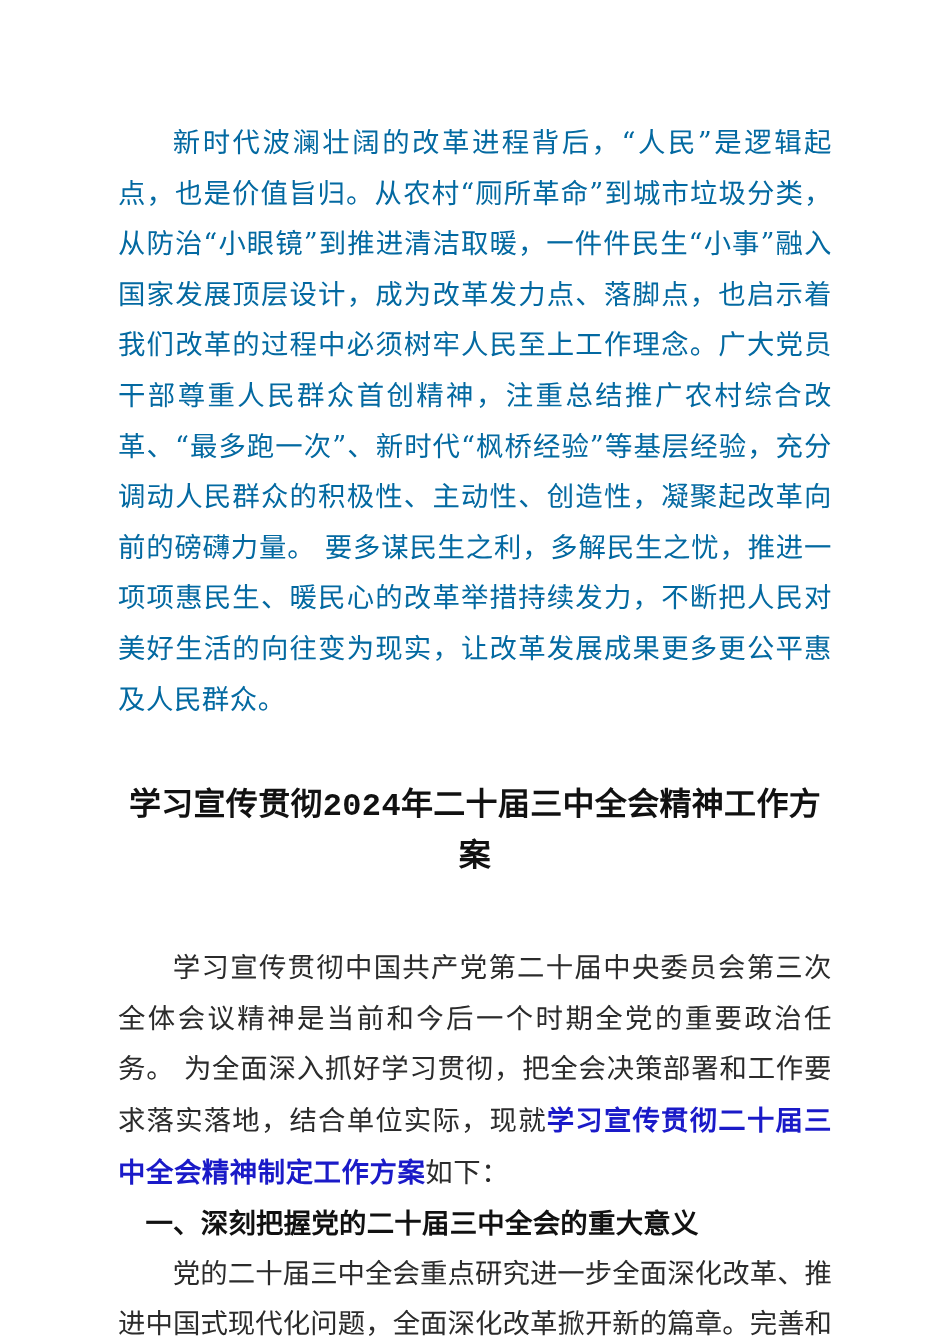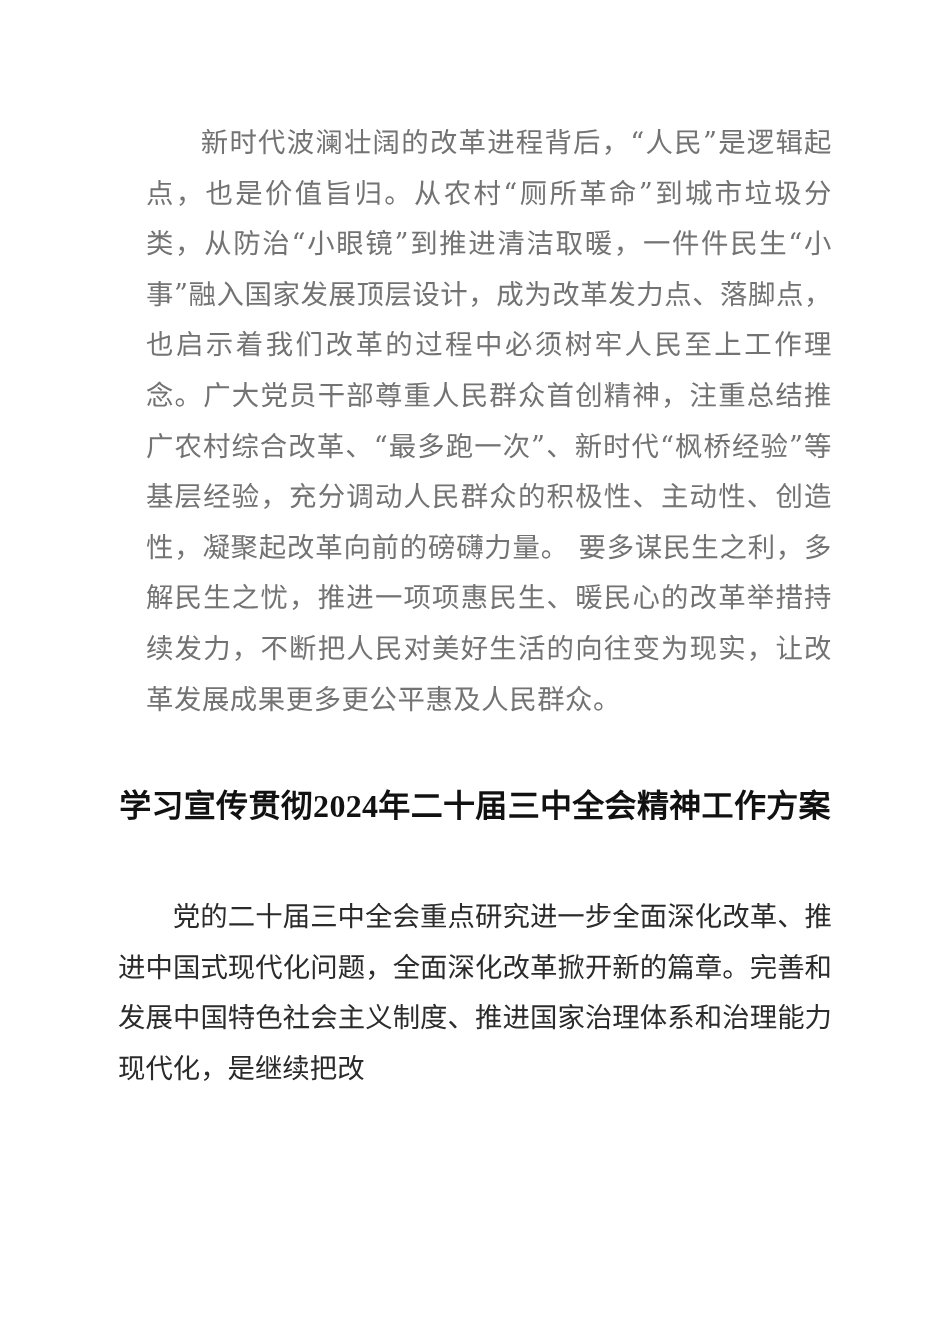--- a/index.html
+++ b/index.html
@@ -38,21 +38,21 @@
     margin: 0;
     font-weight: 400;
   }
 
   .para.tight {
     letter-spacing: 0;
   }
 
   
   .doc-title {
-    font-family: Liberation Serif, serif;
+    font-family: Liberation Mono, monospace;
     font-size: 32px;
     line-height: 51px;
     font-weight: 700;
     color: #111111;
     text-align: center;
     margin: 0;
     letter-spacing: 0.01em;
   }
 
   .spacer-before-title { height: 56px; }
@@ -74,28 +74,30 @@
   .hl-blue {
     font-weight: 700;
   }
 </style>
 </head>
 <body>
 
 <div class="page" style="background: rgb(255, 255, 255);">
   <div class="content">
 
-    <p class="para" style="color: #737373; margin-left: 28px;">新时代波澜壮阔的改革进程背后，“人民”是逻辑起点，也是价值旨归。从农村“厕所革命”到城市垃圾分类，从防治“小眼镜”到推进清洁取暖，一件件民生“小事”融入国家发展顶层设计，成为改革发力点、落脚点，也启示着我们改革的过程中必须树牢人民至上工作理念。广大党员干部尊重人民群众首创精神，注重总结推广农村综合改革、“最多跑一次”、新时代“枫桥经验”等基层经验，充分调动人民群众的积极性、主动性、创造性，凝聚起改革向前的磅礴力量。 要多谋民生之利，多解民生之忧，推进一项项惠民生、暖民心的改革举措持续发力，不断把人民对美好生活的向往变为现实，让改革发展成果更多更公平惠及人民群众。</p>
+    <p class="para" style="color: #0369a1;">新时代波澜壮阔的改革进程背后，“人民”是逻辑起点，也是价值旨归。从农村“厕所革命”到城市垃圾分类，从防治“小眼镜”到推进清洁取暖，一件件民生“小事”融入国家发展顶层设计，成为改革发力点、落脚点，也启示着我们改革的过程中必须树牢人民至上工作理念。广大党员干部尊重人民群众首创精神，注重总结推广农村综合改革、“最多跑一次”、新时代“枫桥经验”等基层经验，充分调动人民群众的积极性、主动性、创造性，凝聚起改革向前的磅礴力量。 要多谋民生之利，多解民生之忧，推进一项项惠民生、暖民心的改革举措持续发力，不断把人民对美好生活的向往变为现实，让改革发展成果更多更公平惠及人民群众。</p>
 
     <div class="spacer-before-title"></div>
 
     <h1 class="doc-title">
       <span>学习宣传贯彻2024年二十届三中全会精神工作方案</span><br>
     </h1>
 
     <div class="spacer-after-title"></div>
 
+    <p class="para" style="color: rgb(43, 43, 43);"><span>学习宣传贯彻中国共产党第二十届中央委员会第三次全体会议精神是当前和今后一个时期全党的重要政治任务。 为全面深入抓好学习贯彻，把全会决策部署和工作要求落实落地，结合单位实际，现就</span><span class="hl-blue" style="color: rgb(26, 26, 200);">学习宣传贯彻二十届三中全会精神制定工作方案</span><span>如下：</span></p>
 
+    <h2 class="section-heading">一、深刻把握党的二十届三中全会的重大意义</h2>
 
     <p class="para tight" style="color: rgb(43, 43, 43);">党的二十届三中全会重点研究进一步全面深化改革、推进中国式现代化问题，全面深化改革掀开新的篇章。完善和发展中国特色社会主义制度、推进国家治理体系和治理能力现代化，是继续把改</p>
 
   </div>
 </div>
 
 </body></html>

